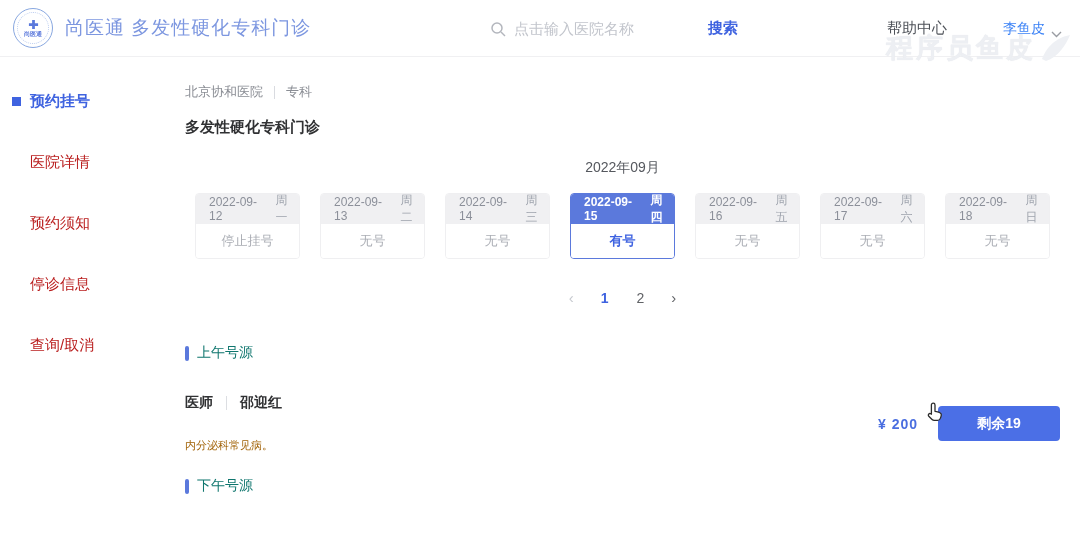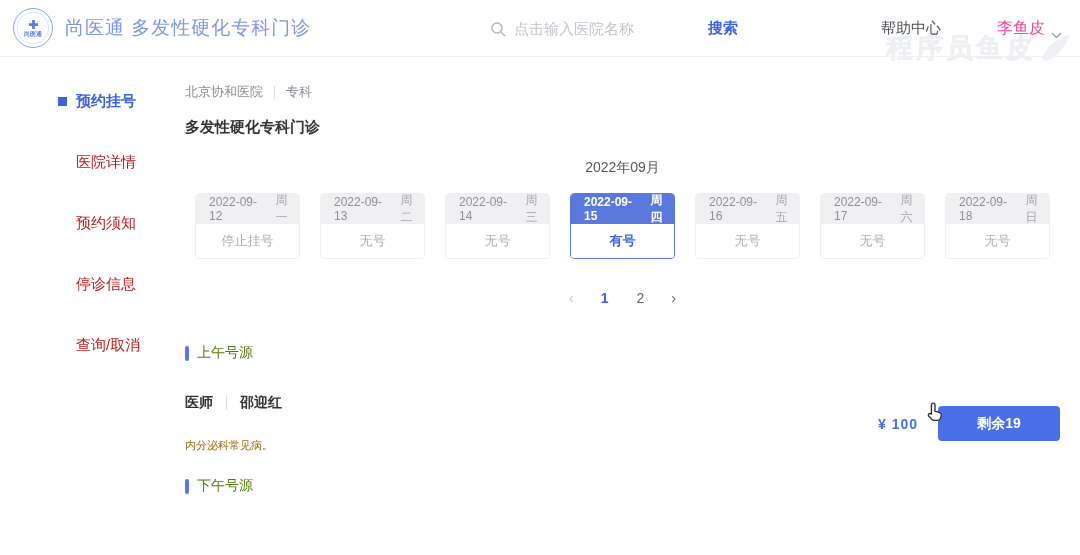--- a/index.html
+++ b/index.html
@@ -21,31 +21,31 @@
 
   .search-wrap { position:absolute; left:490px; top:0; height:57px; display:flex; align-items:center; }
   .search-icon { color:#b3b6bd; margin-right:8px; display:flex; }
   .search-input { border:none; outline:none; width:172px; font-size:15px; color:#333; background:transparent; }
   .search-input::placeholder { color:#c2c5cc; }
   .search-btn { border:none; background:transparent; color:#3f63e0; font-size:15px; font-weight:bold;
                 margin-left:22px; cursor:pointer; }
 
   .header-right { position:absolute; right:18px; top:0; height:57px; display:flex; align-items:center; }
   .help-link { font-size:15px; color:#4e5259; margin-right:56px; cursor:pointer; }
-  .user-link { font-size:16px; color:#ec4899; display:flex; align-items:flex-end; cursor:pointer; }
+  .user-link { font-size:14px; color:#3b82f6; display:flex; align-items:flex-end; cursor:pointer; }
   .chev-down { margin-left:6px; display:flex; color:#9a9da3; }
 
   
   .watermark { position:absolute; right:8px; top:30px; display:flex; align-items:center;
                color:#edeff3; font-weight:bold; font-size:27px; letter-spacing:3px;
                text-shadow:0 0 1px #e3e5ea; pointer-events:none; z-index:5; }
   .watermark svg { margin-left:2px; }
 
   
-  .sidebar { position:absolute; left:0; top:57px; width:185px; padding-top:14px;margin-left:46px; }
+  .sidebar { position:absolute; left:0; top:57px; width:185px; padding-top:14px; }
   .side-item { height:61px; display:flex; align-items:center; padding-left:30px;
                font-size:15px; color:#b91c1c; cursor:pointer; position:relative; }
   .side-item.active { color:#3f63e0; font-weight:bold; }
   .side-bullet { position:absolute; left:12px; width:9px; height:9px; background:#3f63e0; }
 
   
   .main { position:absolute; left:185px; top:50px; width:895px; padding-right:20px; }
 
   .breadcrumb { margin-top:33px; display:flex; align-items:center; font-size:13px; color:#8a8d94; }
   .crumb { cursor:pointer; }
@@ -70,21 +70,21 @@
 
   .pagination { margin-top:28px; display:flex; justify-content:center; align-items:center; gap:14px;
                 font-size:14px; }
   .pg-btn { color:#c6c9cf; cursor:pointer; font-size:15px; padding:2px 6px; }
   .pg-btn.next { color:#606266; }
   .pg-num { color:#606266; cursor:pointer; padding:2px 7px; }
   .pg-num.active { color:#3f63e0; font-weight:bold; }
 
   .section-head { margin-top:36px; display:flex; align-items:center; }
   .section-bar { width:4px; height:15px; background:#5b79dc; border-radius:2px; margin-right:8px; }
-  .section-label { font-size:14px; color:#4d7c0f; }
+  .section-label { font-size:14px; color:#0f766e; }
 
   .doctor-row { margin-top:32px; display:flex; align-items:center; justify-content:space-between; }
   .doctor-info .doc-line { display:flex; align-items:center; font-size:14px; font-weight:bold; color:#303133; }
   .doc-sep { width:1px; height:14px; background:#dcdee2; margin:0 13px; }
   .doc-desc { margin-top:26px; font-size:11px; color:#a16207; }
   .doctor-book { display:flex; align-items:center; position:relative; }
   .price { font-size:14px; font-weight:bold; color:#4a6ee0; margin-right:20px; letter-spacing:1px; }
   .remain-btn { width:122px; height:35px; border:none; border-radius:4px; background:#4b6fe6;
                 color:#fff; font-size:14px; font-weight:bold; cursor:pointer;
                 font-family:"Liberation Sans","DejaVu Sans",sans-serif; }
@@ -238,21 +238,21 @@
     <div class="doctor-row">
       <div class="doctor-info">
         <div class="doc-line">
           <span>医师</span>
           <span class="doc-sep"></span>
           <span>邵迎红</span>
         </div>
         <div class="doc-desc">内分泌科常见病。</div>
       </div>
       <div class="doctor-book">
-        <span class="price">¥ 100</span>
+        <span class="price">¥ 200</span>
         <button class="remain-btn">剩余19</button>
         <span class="cursor-hand">
           <svg width="17" height="21" viewBox="0 0 17 21">
             <path d="M6.2 1.2c1 0 1.8.8 1.8 1.8v6.3l1.5.25c2.9.5 4.8 1.2 4.8 3.1 0 1-.45 2.4-.85 3.5-.45 1.2-1.25 2.3-2.8 2.3H7.3c-.85 0-1.65-.33-2.25-.93L1.8 14.3c-.62-.62-.62-1.63 0-2.25.52-.52 1.33-.62 1.95-.23l.65.4V3c0-1 .8-1.8 1.8-1.8z" fill="#ffffff" stroke="#2b2b2b" stroke-width="1.3" stroke-linejoin="round"></path>
           </svg>
         </span>
       </div>
     </div>
 
     <div class="section-head afternoon">

